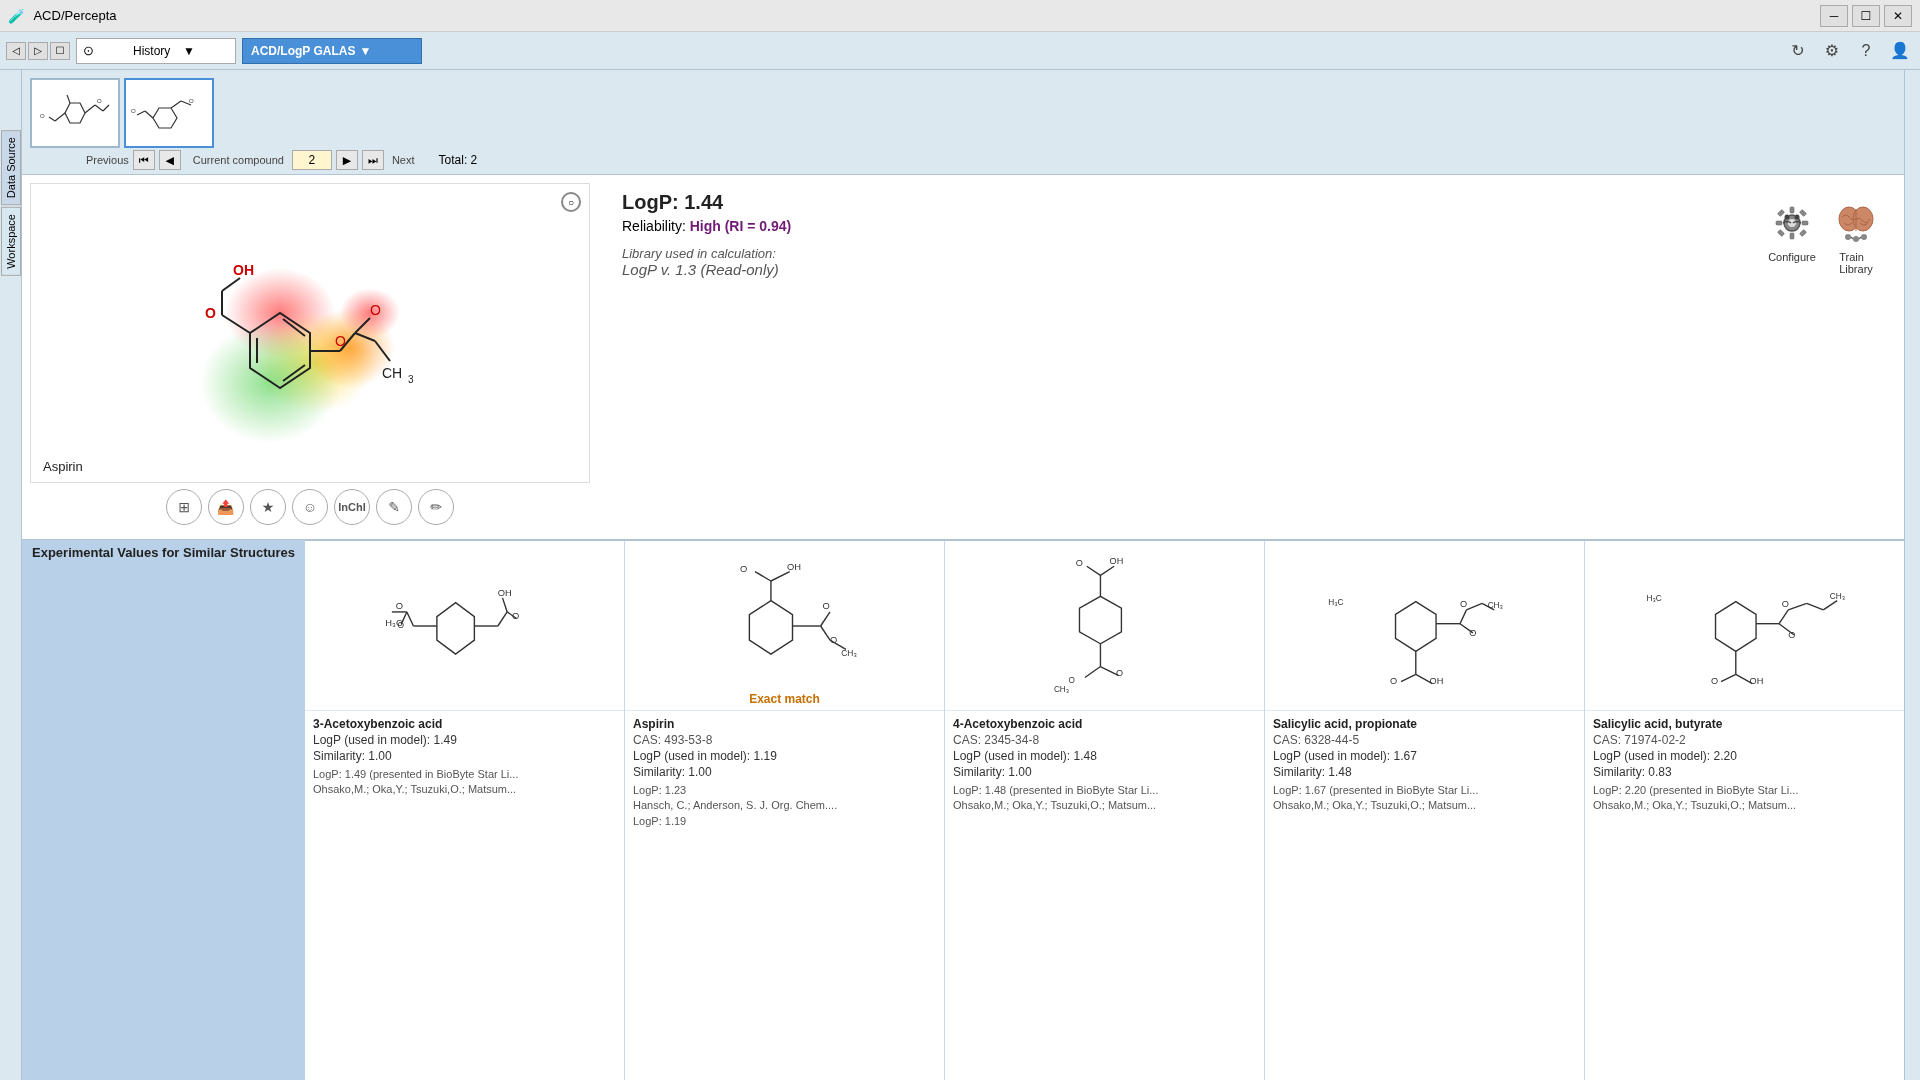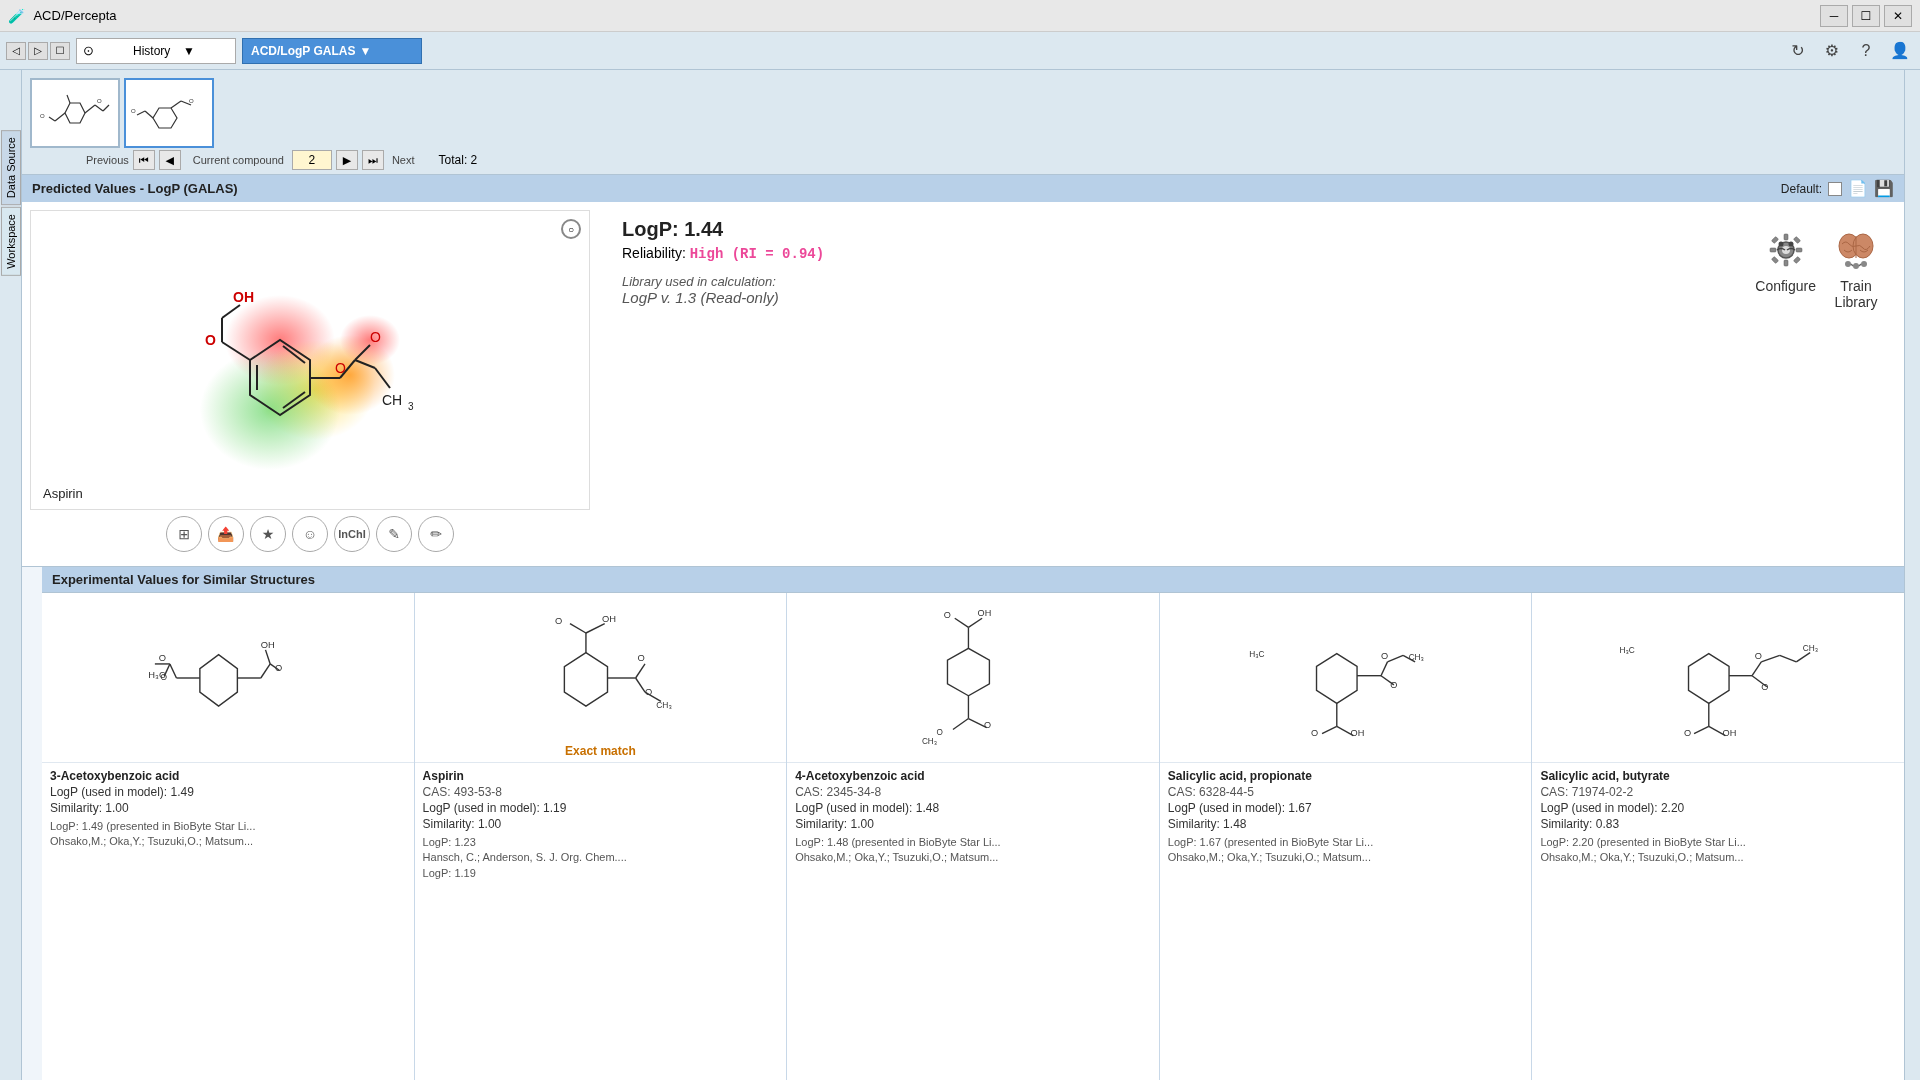--- a/index.html
+++ b/index.html
@@ -139,24 +139,24 @@
     .logp-value { font-size: 20px; font-weight: bold; color: #222; margin-bottom: 4px; }
     .reliability { font-size: 14px; margin-bottom: 12px; }
     .reliability .high { color: #d44000; font-weight: bold; }
     .library-info { font-style: italic; color: #555; font-size: 15px; }
     .library-label { font-style: italic; font-size: 13px; color: #555; }
 
     
     .action-buttons { display: flex; gap: 16px; margin-top: 8px; }
     .action-btn { display: flex; flex-direction: column; align-items: center; gap: 4px; cursor: pointer; border: none; background: transparent; }
     .action-btn-icon { width: 48px; height: 48px; display: flex; align-items: center; justify-content: center; }
-    .action-btn-label { font-size: 14px; color: #333; text-align: center; }
-
-    
-    .experimental-section { flex: 1; overflow: hidden; display: flex; flex-direction: column; margin-left: 20px; }
+    .action-btn-label { font-size: 11px; color: #333; text-align: left; }
+
+    
+    .experimental-section { flex: 1; overflow: hidden; display: flex; flex-direction: row; }
     .exp-header { background: #b8d0e8; padding: 5px 10px; font-size: 13px; font-weight: bold; color: #222; }
     .exp-body { display: flex; flex: 1; border-top: 1px solid #b0c4d4; overflow: hidden; }
 
     
     .compound-card {
       flex: 1;
       border-right: 1px solid #c8d8e8;
       display: flex;
       flex-direction: column;
       background: white;
@@ -289,29 +289,20 @@
         <span style="margin-left:8px;" class="nav-label">Current compound</span>
         <input class="nav-input" type="text" value="2" style="margin-left: 4px;">
         <button class="nav-btn">▶</button>
         <button class="nav-btn">⏭</button>
         <span class="nav-label" style="margin-left:4px;">Next</span>
         <span class="nav-total" style="margin-left:20px;">Total: 2</span>
       </div>
     </div>
 
     <div class="predicted-panel">
-      <div class="panel-header">
-        <span>Predicted Values - LogP (GALAS)</span>
-        <div class="panel-header-right">
-          <span>Default:</span>
-          <div class="checkbox-box"></div>
-          <span class="pdf-icon">📄</span>
-          <span class="save-icon">💾</span>
-        </div>
-      </div>
 
       <div class="panel-body">
 
         <div style="display:flex;flex-direction:column;align-items:center;">
           <div class="molecule-display">
             <div class="molecule-circle">
               <span style="font-size:10px;">○</span>
             </div>
 
             <svg viewBox="0 0 320 260" width="540" height="260">
@@ -383,21 +374,21 @@
             <button class="mol-tool-btn" title="Draw">✏</button>
           </div>
         </div>
 
         <div class="results-panel">
           <div style="display:flex;justify-content:space-between;align-items:flex-start;">
             <div>
               <div class="logp-value">LogP: 1.44</div>
               <div class="reliability">
                 <span>Reliability:</span>
-                <span class="high" style="color:#ec4899;font-weight:bold;font-family:Liberation Mono, monospace;">High (RI = 0.94)</span>
+                <span class="high" style="color:#701a75;font-weight:bold;">High (RI = 0.94)</span>
               </div>
               <div style="margin-top:12px;">
                 <div class="library-label">Library used in calculation:</div>
                 <div class="library-info">LogP v. 1.3 (Read-only)</div>
               </div>
             </div>
 
             <div class="action-buttons">
               <button class="action-btn">
                 <div class="action-btn-icon">

